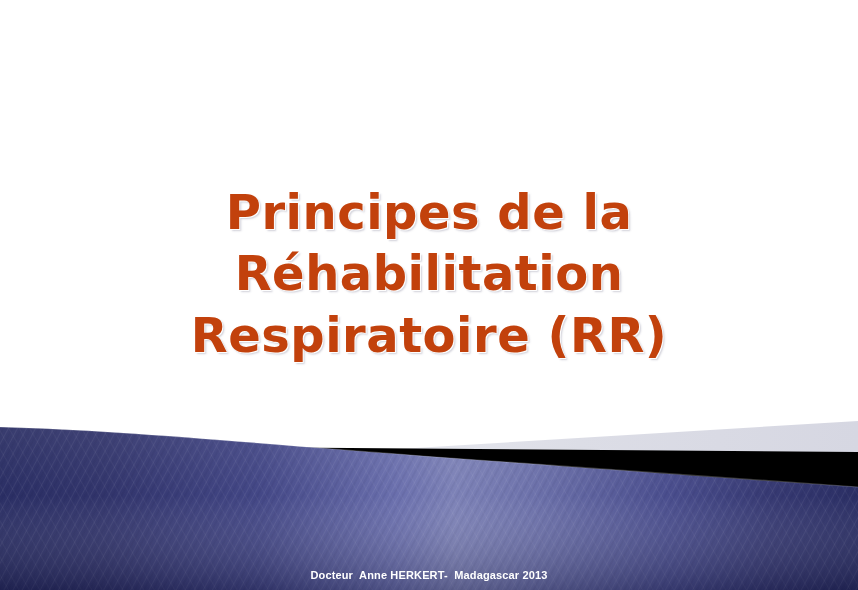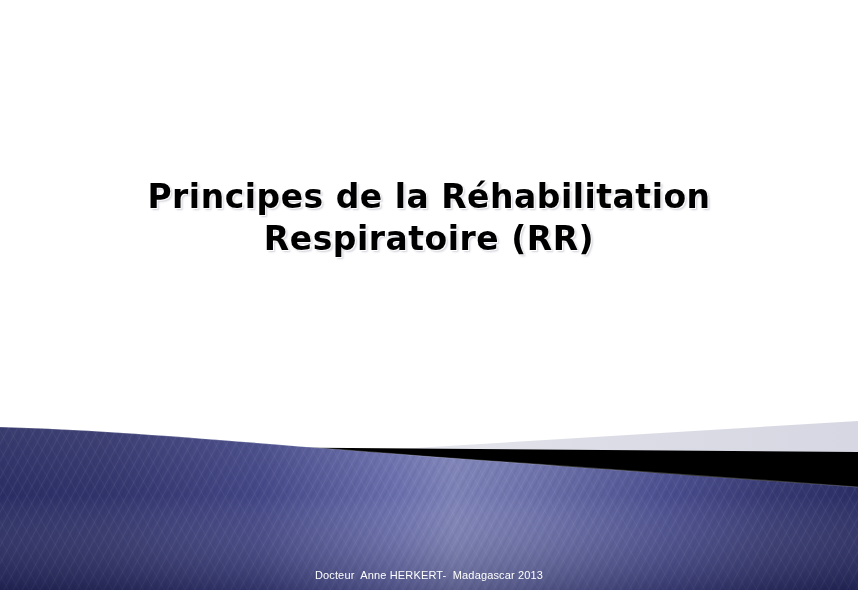--- a/index.html
+++ b/index.html
@@ -39,47 +39,47 @@
   .title-block {
     position: absolute;
     left: 0;
     top: 176px;
     width: 858px;
     text-align: center;
     padding: 0 48px;
     box-sizing: border-box;
   }
   .slide-title {
-    margin: 0;
+    margin: 6px;
     font-family: "DejaVu Sans", sans-serif;
-    font-size: 33px;
+    font-size: 48px;
     line-height: 1.28;
     font-weight: bold;
     letter-spacing: 0.5px;
-    color: #000000;
+    color: #c2410c;
     text-shadow:
       1px 1px 0 rgba(255,255,255,0.95),
       2px 2px 2px rgba(150,150,170,0.45);
     white-space: pre-line;
   }
 
   
   .footer-block {
     position: absolute;
     left: 0;
     top: 564px;
     width: 858px;
     text-align: center;
   }
   .footer-text {
     display: inline-block;
     margin: 4px;
     font-family: "Liberation Sans", sans-serif;
     font-size: 11px;
-    font-weight: normal;
+    font-weight: bold;
     color: #ffffff;
     letter-spacing: 0.15px;
     white-space: pre;
   }
 </style>
 </head>
 <body>
 
 <div class="slide">
 

